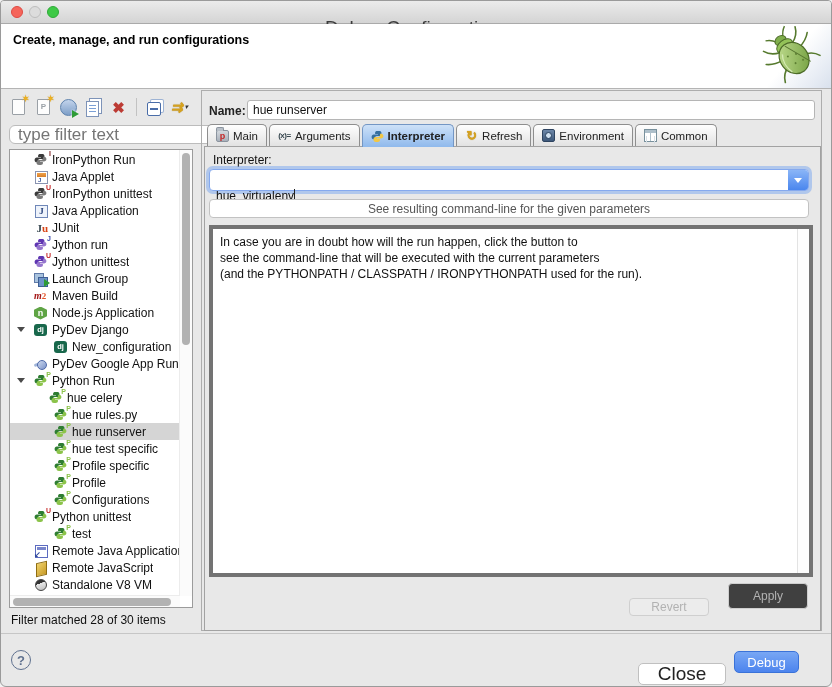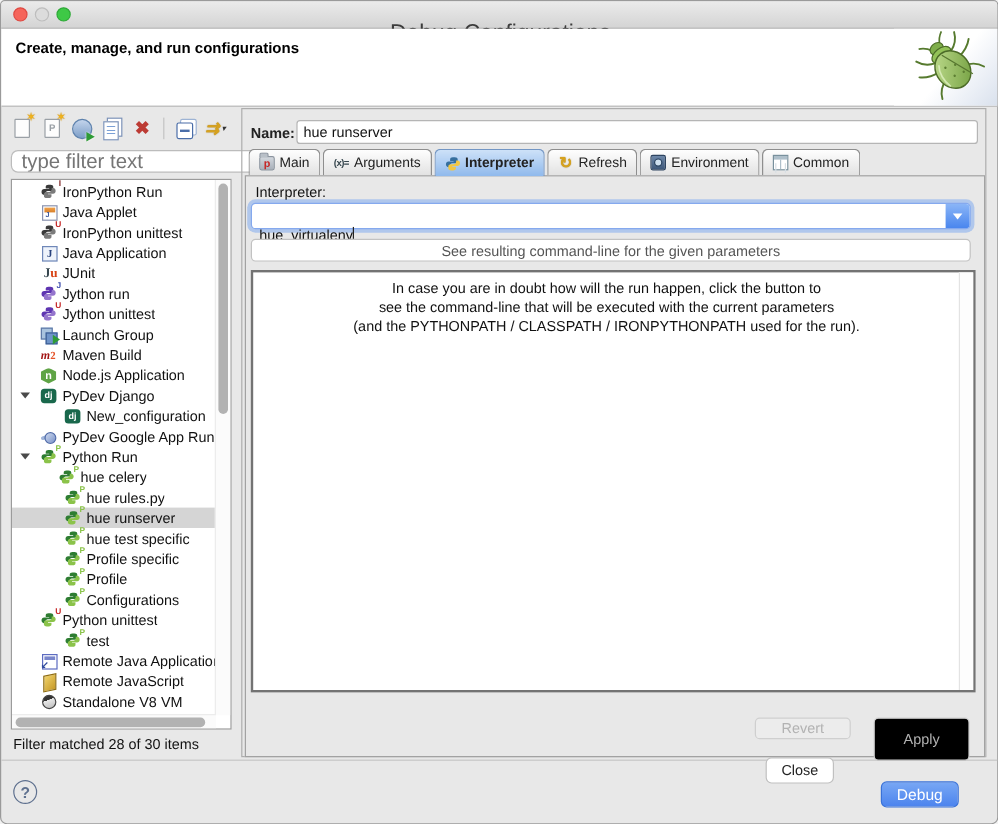--- a/index.html
+++ b/index.html
@@ -127,31 +127,31 @@
   .combo-text{flex:1;font-size:12px;color:#111;padding-left:6px;white-space:nowrap;overflow:hidden;margin-top:32px;}
   .caret-bar{display:inline-block;width:1px;height:13px;background:#222;vertical-align:-2px;}
   .combo-btn{width:20px;height:20px;margin:0;border-radius:0 3px 3px 0;background:linear-gradient(#8ab5f7,#4a86ee);
          display:flex;align-items:center;justify-content:center;}
   .combo-btn:after{content:"";width:0;height:0;border-left:4px solid transparent;border-right:4px solid transparent;
          border-top:5px solid #fff;}
   .cmdline-btn{position:absolute;left:208px;top:198px;width:600px;height:19px;box-sizing:border-box;z-index:3;
          background:#fff;border:1px solid #c2c2c2;border-radius:4px;font-size:12px;color:#555;
          display:flex;align-items:center;justify-content:center;}
   .infobox{position:absolute;left:208px;top:224px;width:604px;height:352px;box-sizing:border-box;background:#fff;
-         border:2px solid #737373;z-index:3;text-align:center;}
+         border:4px solid #737373;z-index:3;}
   .infotext{position:absolute;left:7px;top:5px;right:18px;font-size:12px;line-height:16px;color:#111;}
   .info-vtrack{position:absolute;right:0;top:0;bottom:0;width:11px;background:#fdfdfd;border-left:1px solid #e3e3e3;}
   .btn{position:absolute;box-sizing:border-box;border-radius:4px;font-size:12px;display:flex;align-items:center;justify-content:center;}
   .btn-revert{left:628px;top:597px;width:80px;height:18px;background:#ececec;border:1px solid #cfcfcf;color:#b2b2b2;z-index:3;}
-  .btn-apply{left:727px;top:597px;width:80px;height:36px;background:#000000;border:1px solid #cfcfcf;color:#b2b2b2;z-index:3;}
+  .btn-apply{left:727px;top:582px;width:80px;height:26px;background:#404040;border:1px solid #cfcfcf;color:#b2b2b2;z-index:3;}
   
   .bottomline{position:absolute;left:0;top:632px;width:832px;height:1px;background:#c6c6c6;}
   .help-btn{position:absolute;left:10px;top:649px;width:20px;height:20px;border-radius:50%;border:1.5px solid #5f718f;
             box-sizing:border-box;color:#5f718f;font-size:13px;font-weight:bold;display:flex;align-items:center;justify-content:center;}
-  .btn-close{left:637px;top:630px;width:57px;height:22px;background:#fff;border:1px solid #c0c0c0;border-radius:5px;color:#222;font-size:12px;}
+  .btn-close{left:637px;top:662px;width:88px;height:22px;background:#fff;border:1px solid #c0c0c0;border-radius:5px;color:#222;font-size:19px;}
   .btn-debug{left:733px;top:650px;width:65px;height:22px;background:linear-gradient(#78a7f4,#4c84ee);
              border:1px solid #3a72d8;border-radius:5px;color:#fff;font-size:13px;}
 </style>
 </head>
 <body>
 
 <div class="window">
 
   <div class="titlebar">
     <span class="tl tl-close"></span>

